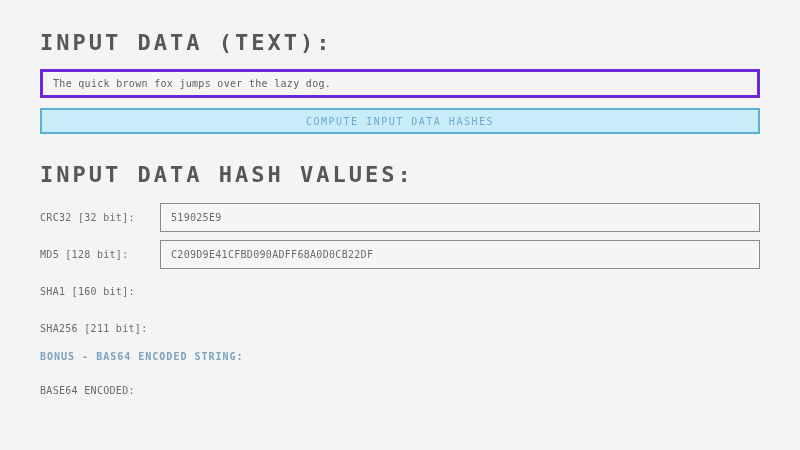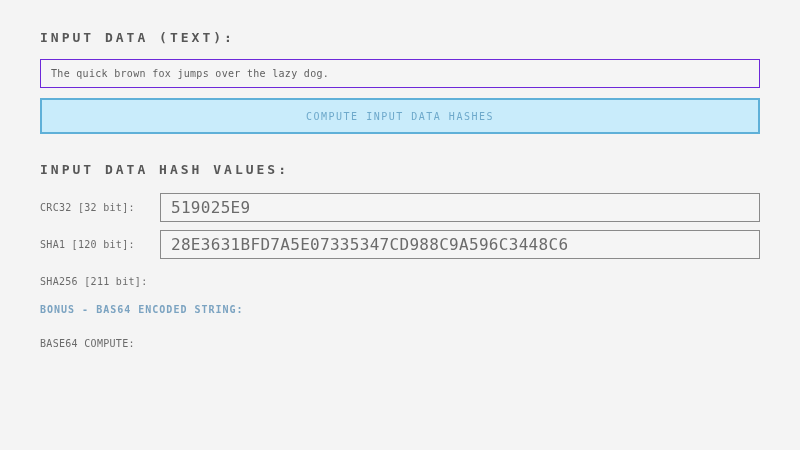--- a/index.html
+++ b/index.html
@@ -6,48 +6,48 @@
   html, body {
     width: 800px; height: 450px;
     background: #f4f4f4;
     font-family: "DejaVu Sans Mono", monospace;
     overflow: hidden;
   }
   .wrap { padding: 0 40px; }
 
   .section-title {
     margin-top: 30px;
-    font-size: 13px;
+    font-size: 22px;
     font-weight: bold;
     letter-spacing: 3px;
     color: #575757;
     white-space: nowrap;
   }
   .title-2 { margin-top: 28px; }
 
   .text-field {
     display: block;
     margin-top: 14px;
     width: 720px;
     height: 29px;
     background: #f5f5f5;
-    border: 1px solid #6d28d9;
+    border: 3px solid #6d28d9;
     padding: 0 10px;
     font-family: "DejaVu Sans Mono", monospace;
     font-size: 10px;
     color: #5f5f5f;
     letter-spacing: 0.3px;
     outline: none;
   }
 
   .compute-btn {
     display: block;
     margin-top: 10px;
     width: 720px;
-    height: 36px;
+    height: 26px;
     background: #c9ecfb;
     border: 2px solid #5fb0d8;
     color: #6ea9cb;
     font-family: "DejaVu Sans Mono", monospace;
     font-size: 10px;
     letter-spacing: 1.5px;
     cursor: pointer;
     text-align: center;
   }
 
@@ -67,21 +67,21 @@
     white-space: nowrap;
   }
   .hash-value {
     flex: none;
     width: 600px;
     height: 29px;
     background: #f5f5f5;
     border: 1px solid #8a8a8a;
     padding: 0 10px;
     font-family: "DejaVu Sans Mono", monospace;
-    font-size: 16px;
+    font-size: 10px;
     color: #6b6b6b;
     letter-spacing: 0.3px;
     outline: none;
   }
 
   .bonus-title {
     font-size: 10px;
     font-weight: bold;
     letter-spacing: 1px;
     color: #7ba3c1;
@@ -102,31 +102,34 @@
 
   <div class="section-title title-2">INPUT DATA HASH VALUES:</div>
 
   <div class="rows">
 
     <div class="hash-row">
       <span class="hash-label">CRC32 [32 bit]:</span>
       <input class="hash-value" type="text" value="519025E9" style="">
     </div>
 
+    <div class="hash-row">
+      <span class="hash-label">MD5 [128 bit]:</span>
+      <input class="hash-value" type="text" value="C209D9E41CFBD090ADFF68A0D0CB22DF" style="">
+    </div>
 
     <div class="hash-row">
-      <span class="hash-label">SHA1 [120 bit]:</span>
-      <input class="hash-value" type="text" value="28E3631BFD7A5E07335347CD988C9A596C3448C6" style="">
+      <span class="hash-label">SHA1 [160 bit]:</span>
     </div>
 
     <div class="hash-row">
       <span class="hash-label">SHA256 [211 bit]:</span>
     </div>
 
   </div>
 
   <div class="bonus-title">BONUS - BAS64 ENCODED STRING:</div>
 
   <div class="hash-row bonus-row">
-    <span class="hash-label">BASE64 COMPUTE:</span>
+    <span class="hash-label">BASE64 ENCODED:</span>
   </div>
 
 </div>
 
 </body></html>

